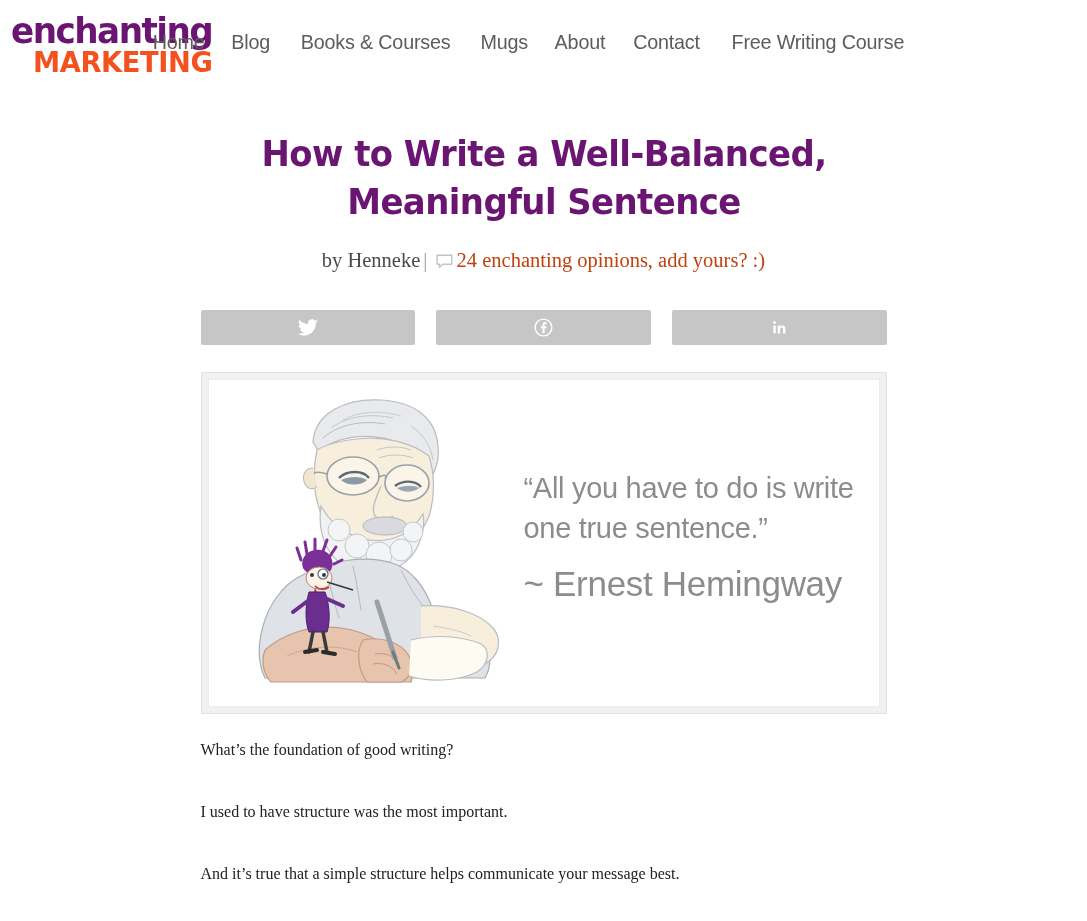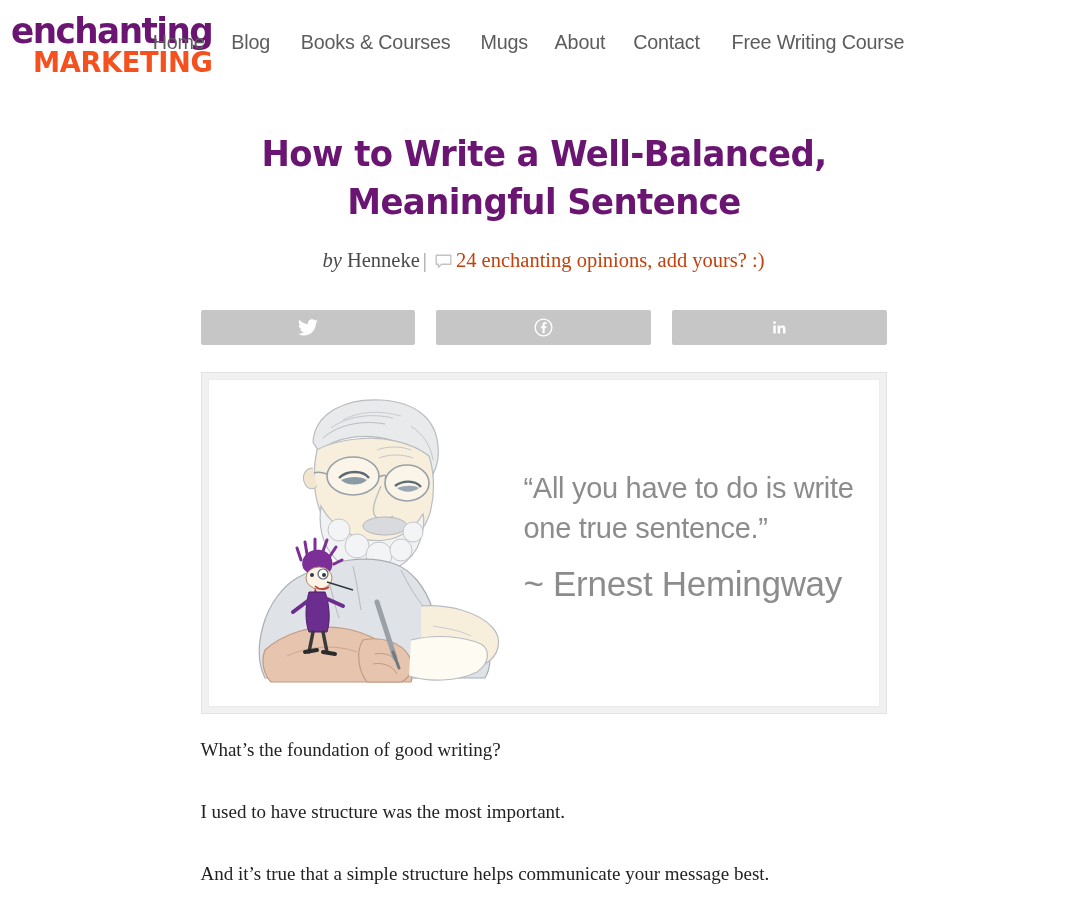--- a/index.html
+++ b/index.html
@@ -97,21 +97,20 @@
   }
   .byline {
     text-align: center;
     margin-top: 23px;
     font-size: 20.5px;
     color: #4a4a4a;
     line-height: 22px;
     white-space: nowrap;
   }
   .byline .by-word {
-    font-style: italic;
   }
   .byline .author {
     color: #4a4a4a;
   }
   .byline .sep {
     color: #9a9a9a;
     padding: 0 3px;
   }
   .comment-icon {
     display: inline-block;
@@ -189,21 +188,21 @@
     margin-top: 16px;
     letter-spacing: -0.3px;
   }
 
   
   .post-body {
     margin-top: 20px;
   }
   .post-body p {
     font-family: "Liberation Serif", "DejaVu Serif", serif;
-    font-size: 19px;
+    font-size: 16px;
     line-height: 32px;
     color: #222222;
     margin: 0 0 30px 0;
   }
 </style>
 </head>
 <body>
 
 <header class="site-header">
 

